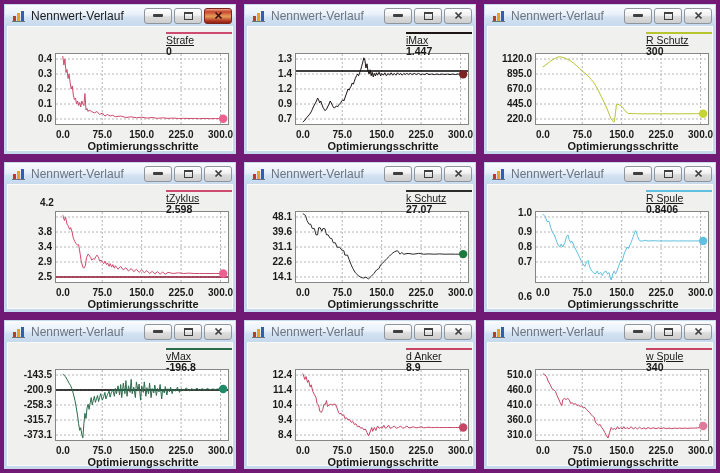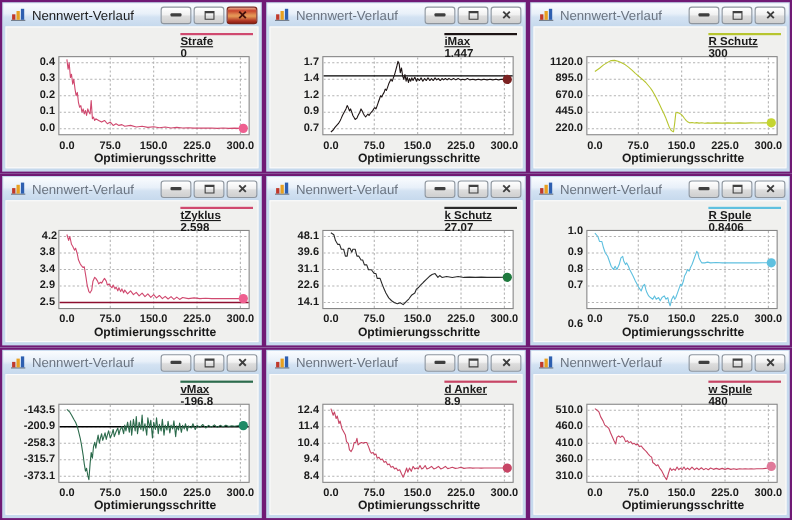--- a/index.html
+++ b/index.html
@@ -6,21 +6,21 @@
   *{box-sizing:border-box;}
   .grid{
     width:720px;height:473px;
     display:grid;
     grid-template-columns:240px 240px 240px;
     grid-template-rows:158px 158px 157px;
     font-family:"Liberation Sans",sans-serif;
   }
   .win{
     position:relative;
-    border:2px solid #701a75;
+    border:4px solid #701a75;
     background:#c6d9ed;
     overflow:hidden;
   }
   .titlebar{
     position:absolute;left:1px;top:1px;right:1px;height:21px;
     display:flex;align-items:center;
     padding:0 3px 0 6px;
     background:linear-gradient(180deg,#fafcfe 0%,#e8f0f9 45%,#d3e2f2 60%,#c6d9ed 100%);
   }
   .appicon{width:15px;height:13px;margin-right:5px;flex:0 0 auto;}
@@ -57,21 +57,21 @@
     position:absolute;font-size:10px;font-weight:bold;color:#1a1a1a;line-height:12px;
   }
   .ytick{left:0;width:44px;text-align:right;}
   .xtick{top:102px;width:44px;text-align:center;}
   .axis-title{
     position:absolute;left:47px;width:176px;top:113px;text-align:center;
     font-size:11px;font-weight:bold;color:#1a1a1a;
   }
   .leg-line{position:absolute;left:158px;top:5px;width:66px;height:2px;}
   .leg-name{
-    position:absolute;left:158px;top:7px;font-size:10.5px;font-weight:bold;
+    position:absolute;left:158px;top:7px;font-size:10.5px;font-weight:normal;
     color:#1a1a1a;text-decoration:underline;white-space:nowrap;
   }
   .leg-value{
     position:absolute;left:158px;top:18px;font-size:10.5px;font-weight:bold;
     color:#1a1a1a;white-space:nowrap;
   }
 </style>
 </head>
 <body>
 
@@ -166,21 +166,21 @@
           <line x1="0" y1="20" x2="174" y2="20" stroke="#b4b4b4" stroke-dasharray="2,2"></line>
           <line x1="0" y1="5" x2="174" y2="5" stroke="#b4b4b4" stroke-dasharray="2,2"></line>
           <line x1="0" y1="17" x2="174" y2="17" stroke="#000000" stroke-width="1.3"></line>
           <polyline points="6.8,68.0 8.9,66.2 10.5,63.8 12.1,62.0 13.7,60.2 15.2,57.8 16.3,55.4 17.3,53.0 18.9,50.0 20.5,47.0 21.6,44.0 22.6,45.8 23.7,48.8 24.7,47.0 25.8,50.0 26.8,53.0 27.9,54.8 28.9,56.6 30.5,55.4 31.5,53.0 33.1,50.0 34.2,47.0 35.2,48.8 36.3,51.2 37.3,53.0 38.4,54.2 39.4,53.0 40.5,51.8 41.5,53.0 42.6,51.2 43.6,50.0 44.7,48.8 45.7,47.0 46.8,45.8 47.8,47.0 48.9,44.0 49.9,41.0 51.0,38.0 52.0,35.0 53.1,36.2 54.1,33.8 55.2,32.0 56.2,29.0 57.3,30.2 58.4,27.2 59.4,24.2 60.5,21.8 61.5,20.0 62.6,21.8 63.6,18.8 64.7,15.8 65.7,12.2 66.8,8.0 67.8,3.8 68.9,6.2 69.9,14.0 71.0,9.8 72.0,17.0 73.1,20.0 74.1,15.8 75.2,21.8 76.2,18.2 77.3,23.0 78.3,19.4 79.4,21.8 80.4,18.8 81.5,21.2 83.1,18.2 84.6,21.8 85.7,19.4 87.3,21.2 88.8,18.8 90.4,21.8 92.0,19.4 93.6,21.2 95.1,18.8 96.7,21.2 98.3,19.4 99.9,21.2 101.5,18.8 103.0,20.6 104.6,19.4 106.2,21.2 107.8,19.4 109.3,20.6 110.9,19.4 112.5,20.6 114.1,19.4 116.2,20.6 118.3,19.4 120.4,20.6 122.5,19.4 124.6,20.6 126.7,20.0 128.8,20.6 130.9,19.4 133.0,20.6 135.6,20.0 138.3,20.6 140.9,20.0 143.5,20.6 146.1,20.0 148.8,20.6 151.4,20.0 154.0,20.6 156.7,20.0 159.3,20.6 161.9,20.0 164.5,20.2 167.2,20.2" fill="none" stroke="#1d1414" stroke-width="1" stroke-linejoin="round"></polyline>
           <circle cx="167.16616314199396" cy="20.179999999999993" r="4.2" fill="#7b2222"></circle>
         </svg>
         <div class="ytick" style="top: 86px;">0.7</div>
         <div class="ytick" style="top: 71px;">0.9</div>
         <div class="ytick" style="top: 56px;">1.2</div>
         <div class="ytick" style="top: 41px;">1.4</div>
-        <div class="ytick" style="top: 26px;">1.7</div>
+        <div class="ytick" style="top: 26px;">1.3</div>
         <div class="xtick" style="left: 32.8338px;">0.0</div>
         <div class="xtick" style="left: 72.2598px;">75.0</div>
         <div class="xtick" style="left: 111.686px;">150.0</div>
         <div class="xtick" style="left: 151.112px;">225.0</div>
         <div class="xtick" style="left: 190.538px;">300.0</div>
         <div class="axis-title">Optimierungsschritte</div>
         <div class="leg-line" style="background: rgb(29, 20, 20);"></div>
         <div class="leg-name">iMax</div>
         <div class="leg-value">1.447</div>
       </div>
@@ -275,21 +275,21 @@
           <line x1="0" y1="20.000000000000007" x2="174" y2="20.000000000000007" stroke="#b4b4b4" stroke-dasharray="2,2"></line>
           <line x1="0" y1="5" x2="174" y2="5" stroke="#b4b4b4" stroke-dasharray="2,2"></line>
           <line x1="0" y1="65" x2="174" y2="65" stroke="#8e1030" stroke-width="1.3"></line>
           <polyline points="6.8,3.2 8.4,8.5 9.5,5.0 11.0,12.1 12.1,13.8 13.7,17.4 14.7,15.6 16.3,20.9 17.3,26.2 18.9,29.7 20.0,31.5 21.6,33.2 22.6,32.5 24.2,42.1 25.2,49.1 26.8,55.1 27.9,56.2 29.4,53.7 30.5,45.6 32.1,42.1 33.1,43.1 34.7,45.6 35.7,48.1 37.3,46.6 38.4,47.4 40.0,44.5 41.0,43.1 42.6,45.6 43.6,49.1 45.2,48.1 46.3,50.2 47.8,51.6 48.9,49.1 50.5,52.6 51.5,50.9 53.1,54.4 54.1,51.6 55.7,55.1 56.8,52.6 58.4,56.2 59.4,53.7 62.0,57.2 64.7,54.4 67.3,57.9 69.9,55.8 72.5,59.0 75.2,56.5 77.8,59.7 80.4,57.2 83.1,60.4 85.7,57.9 88.3,60.8 90.9,58.6 93.6,61.5 96.2,59.4 98.8,61.8 101.5,59.7 104.1,62.2 106.7,60.1 109.3,62.2 112.0,60.4 117.2,61.5 122.5,60.8 127.7,61.5 133.0,61.1 138.3,61.5 143.5,61.5 148.8,61.5 154.0,61.5 159.3,61.5 164.5,61.5 167.2,61.5" fill="none" stroke="#d0496f" stroke-width="1" stroke-linejoin="round"></polyline>
           <circle cx="167.16616314199396" cy="61.470588235294116" r="4.2" fill="#ee6090"></circle>
         </svg>
         <div class="ytick" style="top: 86px;">2.5</div>
         <div class="ytick" style="top: 71px;">2.9</div>
         <div class="ytick" style="top: 56px;">3.4</div>
         <div class="ytick" style="top: 41px;">3.8</div>
-        <div class="ytick" style="top: 26px; padding-left: 32px;">4.2</div>
+        <div class="ytick" style="top: 12px; padding-left: 32px;">4.2</div>
         <div class="xtick" style="left: 32.8338px;">0.0</div>
         <div class="xtick" style="left: 72.2598px;">75.0</div>
         <div class="xtick" style="left: 111.686px;">150.0</div>
         <div class="xtick" style="left: 151.112px;">225.0</div>
         <div class="xtick" style="left: 190.538px;">300.0</div>
         <div class="axis-title">Optimierungsschritte</div>
         <div class="leg-line" style="background: rgb(208, 73, 111);"></div>
         <div class="leg-name">tZyklus</div>
         <div class="leg-value">2.598</div>
       </div>
@@ -555,17 +555,17 @@
         <div class="ytick" style="top: 41px;">460.0</div>
         <div class="ytick" style="top: 26px;">510.0</div>
         <div class="xtick" style="left: 32.8338px;">0.0</div>
         <div class="xtick" style="left: 72.2598px;">75.0</div>
         <div class="xtick" style="left: 111.686px;">150.0</div>
         <div class="xtick" style="left: 151.112px;">225.0</div>
         <div class="xtick" style="left: 190.538px;">300.0</div>
         <div class="axis-title">Optimierungsschritte</div>
         <div class="leg-line" style="background: rgb(199, 69, 101);"></div>
         <div class="leg-name">w Spule</div>
-        <div class="leg-value">480</div>
+        <div class="leg-value">340</div>
       </div>
   </div>
 
 </div>
 
 </body></html>

